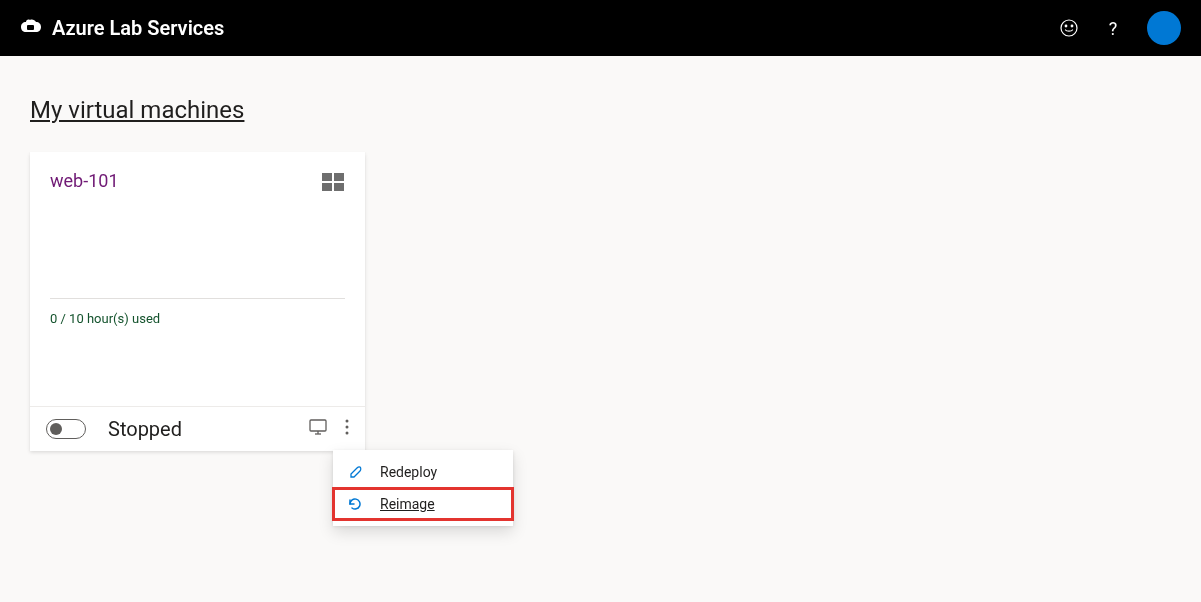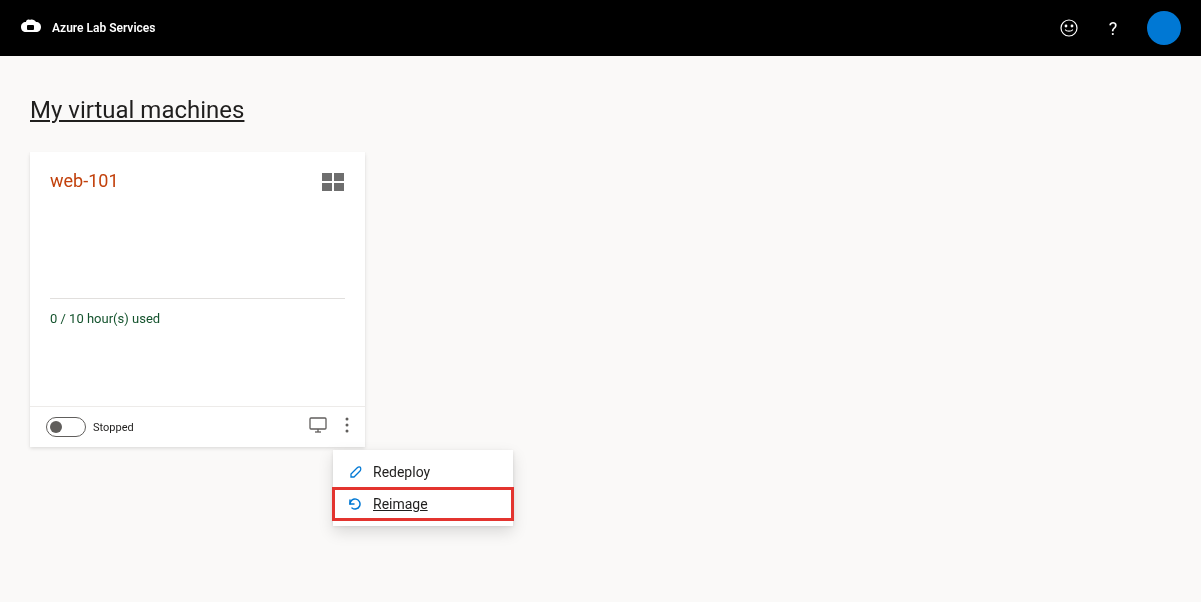--- a/index.html
+++ b/index.html
@@ -23,21 +23,21 @@
     align-items: center;
     gap: 10px;
   }
   .logo-icon {
     width: 22px;
     height: 20px;
     position: relative;
   }
   .logo-icon svg { display:block; }
   .brand {
-    font-size: 12px;
+    font-size: 20px;
     font-weight: 600;
   }
   .header-right {
     margin-left: auto;
     display: flex;
     align-items: center;
     gap: 24px;
   }
   .icon-btn {
     width: 20px;
@@ -74,21 +74,21 @@
   }
   .vm-card-top {
     padding: 18px 20px 0 20px;
     display: flex;
     justify-content: space-between;
     align-items: flex-start;
   }
   .vm-name {
     font-size: 18px;
     font-weight: 400;
-    color: #c2410c;
+    color: #701a75;
   }
   .os-icon {
     color: #6e6e6e;
   }
   .vm-body {
     padding: 0 20px;
     height: 100px;
   }
   .progress-line {
     margin: 0 20px;
@@ -117,23 +117,23 @@
   .toggle-knob {
     width: 12px;
     height: 12px;
     background: #605e5c;
     border-radius: 50%;
     position: absolute;
     left: 3px;
     top: 3px;
   }
   .status-label {
-    font-size: 11px;
+    font-size: 20px;
     color: #201f1e;
-    margin-left: 7px;
+    margin-left: 22px;
   }
   .footer-right {
     margin-left: auto;
     display: flex;
     align-items: center;
     gap: 18px;
   }
   .footer-icon {
     color: #605e5c;
     cursor: pointer;
@@ -143,21 +143,21 @@
     left: 333px;
     top: 450px;
     width: 180px;
     background: #fff;
     box-shadow: 0 6.4px 14.4px rgba(0,0,0,.13), 0 1.2px 3.6px rgba(0,0,0,.11);
     padding: 6px 0;
   }
   .menu-item {
     display: flex;
     align-items: center;
-    gap: 10px;
+    gap: 17px;
     padding: 8px 14px;
     font-size: 14px;
     color: #201f1e;
     cursor: pointer;
   }
   .menu-item .mi-icon {
     width: 16px;
     height: 16px;
     color: #0078d4;
     display: flex;

